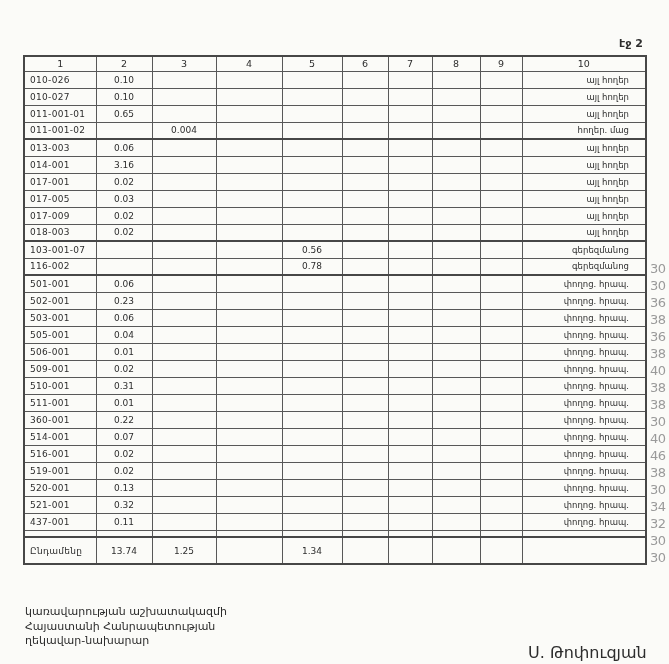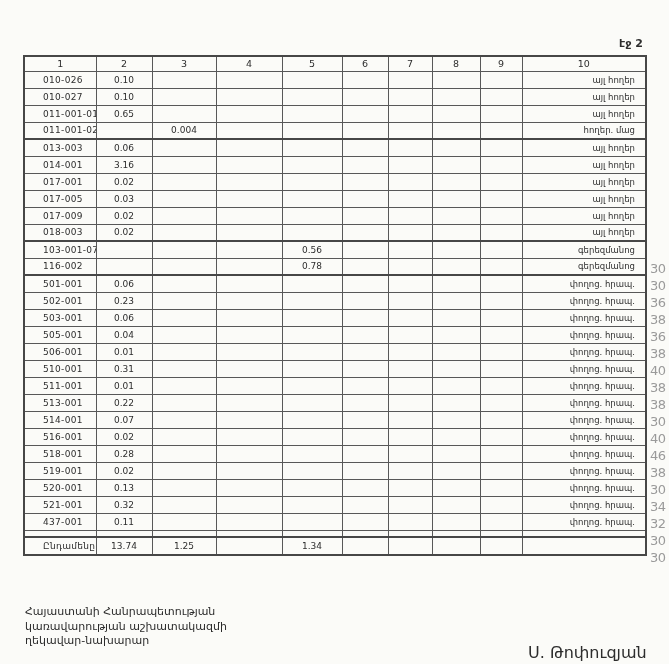--- a/index.html
+++ b/index.html
@@ -21,26 +21,26 @@
     border-collapse: collapse; table-layout: fixed;
     width: 622px; border: 2px solid #474747;
   }
   th, td {
     border: 1px solid #585858;
     font-size: 9px; padding: 0 3px; height: 17px;
     white-space: nowrap; overflow: hidden;
     font-family: "DejaVu Sans", sans-serif;
   }
   thead th { height: 15px; font-weight: normal; font-size: 9.5px; text-align: center; }
-  td.code { text-align: left; padding-left: 18px; letter-spacing: 0.3px; }
+  td.code { text-align: left; padding-left: 5px; letter-spacing: 0.3px; }
   td.val  { text-align: center; }
-  td.label { text-align: right; padding-right: 10px; font-size: 8.5px; }
+  td.label { text-align: right; padding-right: 16px; font-size: 8.5px; }
   tr.group-end td { border-bottom: 2px solid #474747; }
   tr.spacer td { height: 7px; }
-  tr.total td { border-top: 2px solid #474747; height: 18px; }
+  tr.total td { border-top: 2px solid #474747; height: 27px; }
   .mark {
     position: absolute; left: 627px;
     font-size: 13px; color: #9a9a9a; letter-spacing: -0.5px;
   }
   .footer-left {
     position: absolute; left: 25px; top: 605px;
     font-size: 11px; line-height: 1.32; color: #2b2b2b;
   }
   .footer-right { position: absolute; left: 528px; top: 643px; font-size: 16px; }
 </style>
@@ -276,20 +276,32 @@
           <td class="val"></td>
           <td class="val"></td>
           <td class="val"></td>
           <td class="val"></td>
           <td class="val"></td>
           <td class="val"></td>
           <td class="val"></td>
           <td class="label">փողոց. հրապ.</td>
         </tr>
         <tr>
+          <td class="code">509-001</td>
+          <td class="val">0.02</td>
+          <td class="val"></td>
+          <td class="val"></td>
+          <td class="val"></td>
+          <td class="val"></td>
+          <td class="val"></td>
+          <td class="val"></td>
+          <td class="val"></td>
+          <td class="label">փողոց. հրապ.</td>
+        </tr>
+        <tr>
           <td class="code">510-001</td>
           <td class="val">0.31</td>
           <td class="val"></td>
           <td class="val"></td>
           <td class="val"></td>
           <td class="val"></td>
           <td class="val"></td>
           <td class="val"></td>
           <td class="val"></td>
           <td class="label">փողոց. հրապ.</td>
@@ -300,21 +312,21 @@
           <td class="val"></td>
           <td class="val"></td>
           <td class="val"></td>
           <td class="val"></td>
           <td class="val"></td>
           <td class="val"></td>
           <td class="val"></td>
           <td class="label">փողոց. հրապ.</td>
         </tr>
         <tr>
-          <td class="code">513-001</td>
+          <td class="code">360-001</td>
           <td class="val">0.22</td>
           <td class="val"></td>
           <td class="val"></td>
           <td class="val"></td>
           <td class="val"></td>
           <td class="val"></td>
           <td class="val"></td>
           <td class="val"></td>
           <td class="label">փողոց. հրապ.</td>
         </tr>
@@ -326,32 +338,20 @@
           <td class="val"></td>
           <td class="val"></td>
           <td class="val"></td>
           <td class="val"></td>
           <td class="val"></td>
           <td class="label">փողոց. հրապ.</td>
         </tr>
         <tr>
           <td class="code">516-001</td>
           <td class="val">0.02</td>
-          <td class="val"></td>
-          <td class="val"></td>
-          <td class="val"></td>
-          <td class="val"></td>
-          <td class="val"></td>
-          <td class="val"></td>
-          <td class="val"></td>
-          <td class="label">փողոց. հրապ.</td>
-        </tr>
-        <tr>
-          <td class="code">518-001</td>
-          <td class="val">0.28</td>
           <td class="val"></td>
           <td class="val"></td>
           <td class="val"></td>
           <td class="val"></td>
           <td class="val"></td>
           <td class="val"></td>
           <td class="val"></td>
           <td class="label">փողոց. հրապ.</td>
         </tr>
         <tr>
@@ -442,18 +442,18 @@
     <span class="mark" style="top: 393px;">46</span>
     <span class="mark" style="top: 410px;">38</span>
     <span class="mark" style="top: 427px;">30</span>
     <span class="mark" style="top: 444px; text-align: right;">34</span>
     <span class="mark" style="top: 461px;">32</span>
     <span class="mark" style="top: 478px;">30</span>
     <span class="mark" style="top: 495px;">30</span>
   </div>
 
 <div class="footer-left">
+  <div>կառավարության աշխատակազմի</div>
   <div>Հայաստանի Հանրապետության</div>
-  <div>կառավարության աշխատակազմի</div>
   <div>ղեկավար-նախարար</div>
 </div>
 
 <div class="footer-right">Ս. Թոփուզյան</div>
 
 </body></html>

